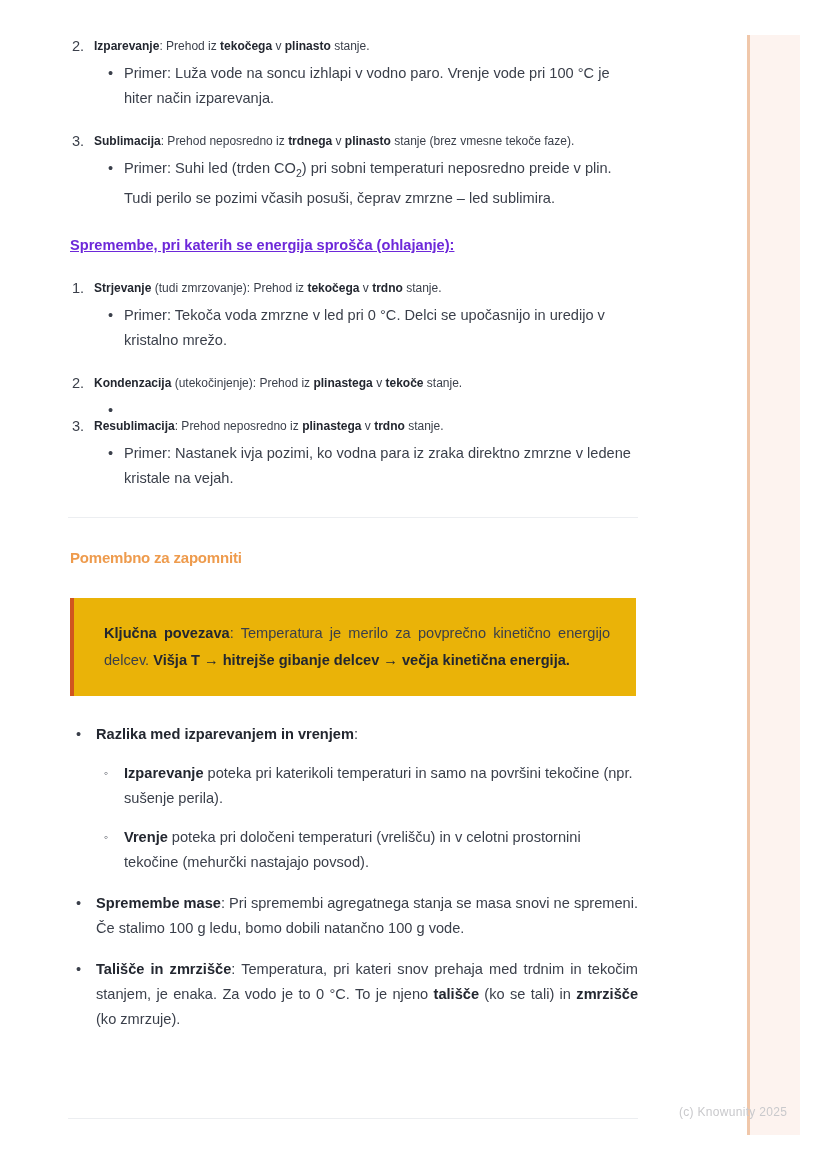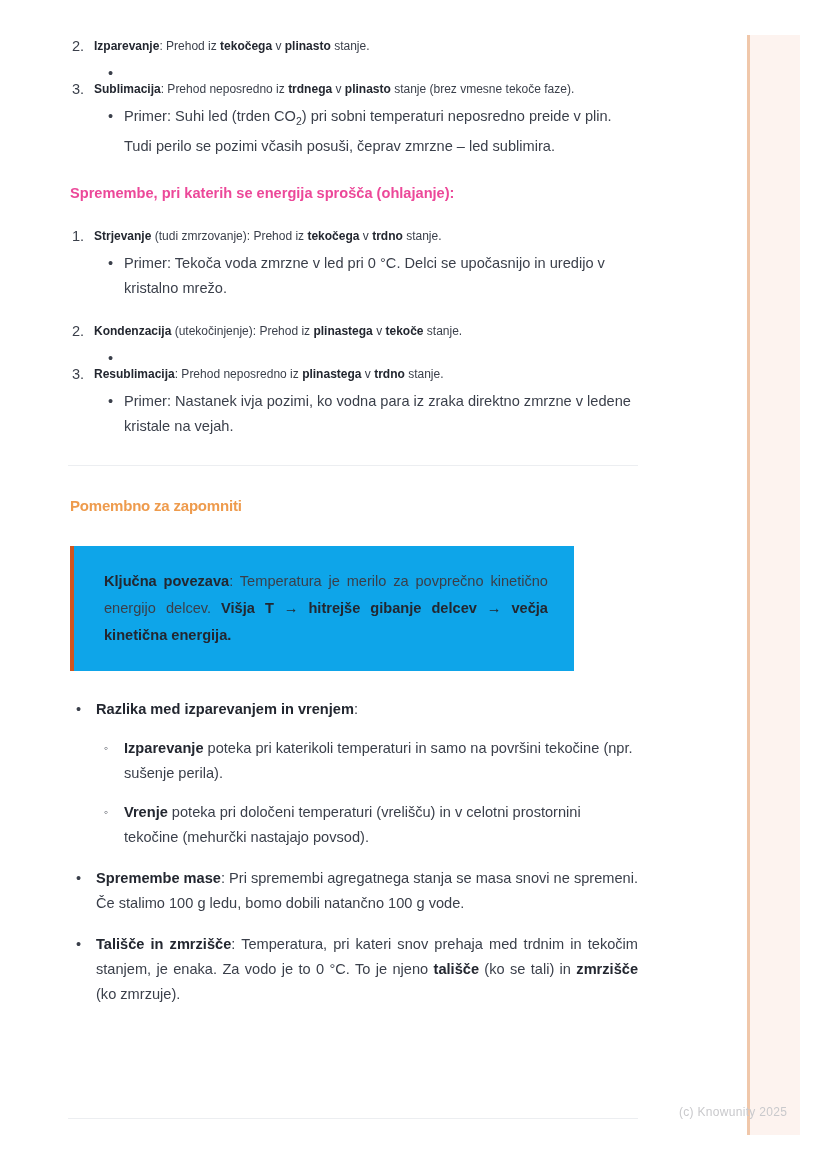--- a/index.html
+++ b/index.html
@@ -88,24 +88,25 @@
     font-size: 14.6px;
     line-height: 25px;
     color: #3a3f4a;
   }
 
   .gap-block { margin-bottom: 18px; }
 
   
   .sec-head {
     font-weight: 700;
-    color: #ec4899;
+    color: #6d28d9;
     font-size: 14.6px;
     line-height: 25px;
     margin: 22px 0 18px 2px;
+    text-decoration: underline;
   }
 
   
   .divider {
     height: 1px;
     background: #eceef1;
     margin: 26px 0 0 0;
     width: 570px;
   }
 
@@ -115,22 +116,22 @@
     font-weight: 700;
     font-size: 15px;
     line-height: 28px;
     margin: 26px 0 0 2px;
     letter-spacing: -0.2px;
   }
 
   
   .callout {
     margin: 26px 0 0 2px;
-    width: 504px;
-    background: #0ea5e9;
+    width: 566px;
+    background: #eab308;
     border-left: 4px solid #d0551f;
     box-sizing: border-box;
     padding: 22px 26px 22px 30px;
   }
   .callout p {
     margin: 0;
     text-align: justify;
     color: #3a3f4a;
     font-size: 14.6px;
     line-height: 27px;
@@ -211,20 +212,21 @@
   <ul class="olist">
 
     <li class="oitem gap-block">
       <span class="onum">2.</span>
       <div class="oline">
         <b>Izparevanje</b><span>: Prehod iz </span><b>tekočega</b><span> v </span><b>plinasto</b><span> stanje.</span>
       </div>
       <ul class="sublist">
         <li class="subitem">
           <span class="dot">•</span>
+          <span>Primer: Luža vode na soncu izhlapi v vodno paro. Vrenje vode pri 100 °C je hiter način izparevanja.</span>
         </li>
       </ul>
     </li>
 
     <li class="oitem">
       <span class="onum">3.</span>
       <div class="oline">
         <b>Sublimacija</b><span>: Prehod neposredno iz </span><b>trdnega</b><span> v </span><b>plinasto</b><span> stanje (brez vmesne tekoče faze).</span>
       </div>
       <ul class="sublist">

